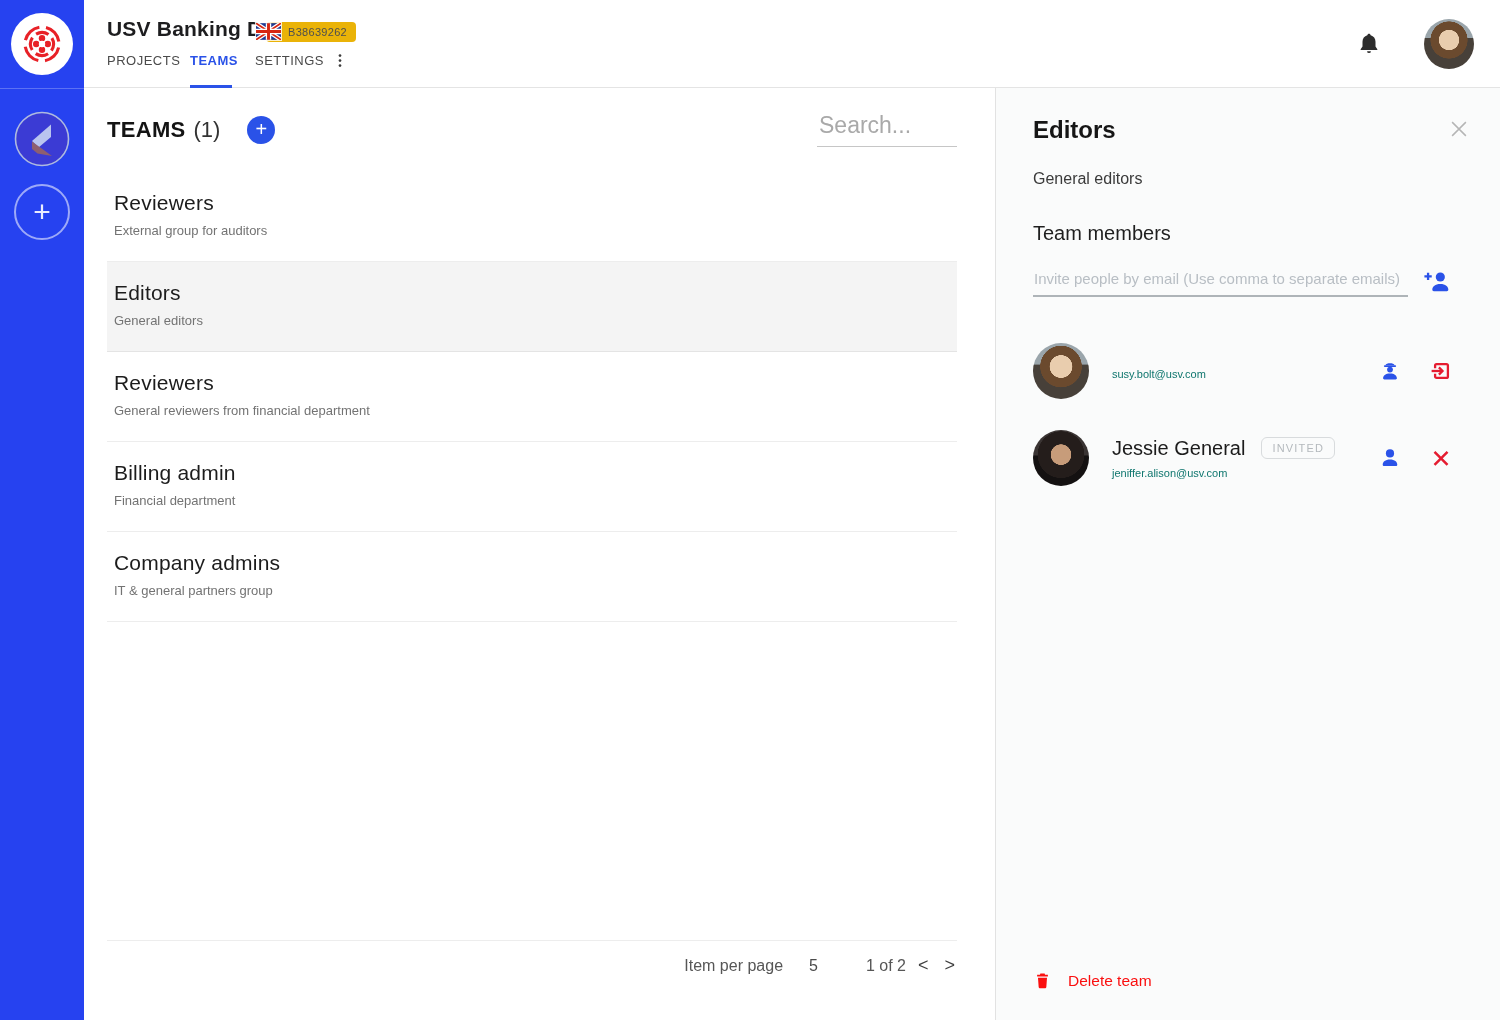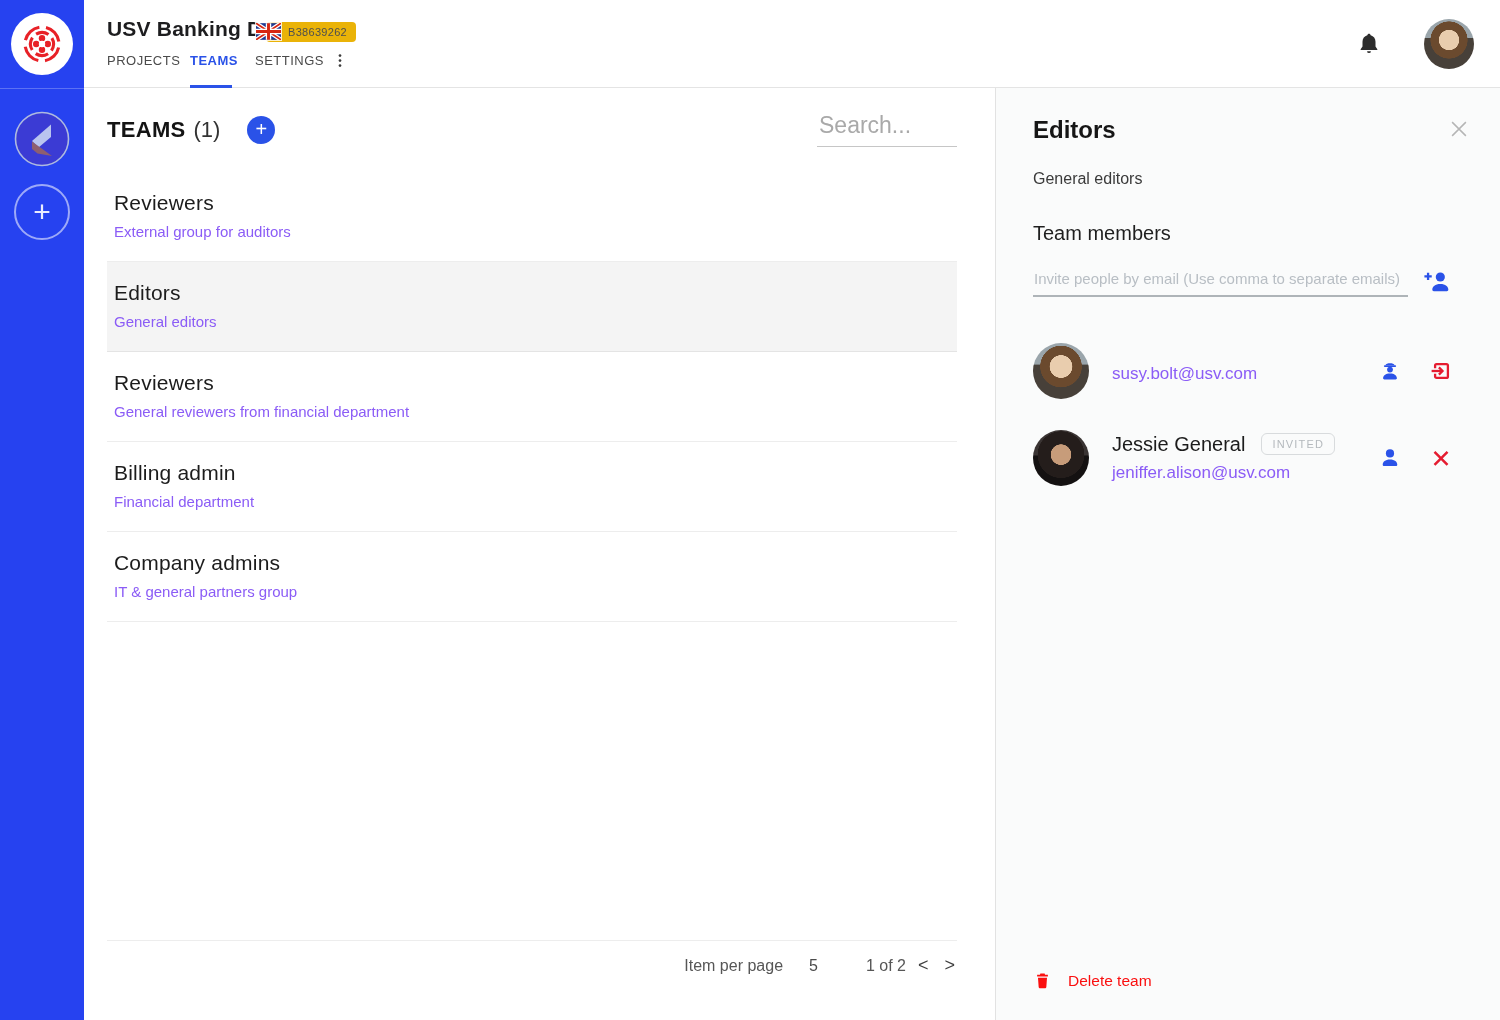--- a/index.html
+++ b/index.html
@@ -45,21 +45,21 @@
     border:none; cursor:pointer; padding-bottom:2px; }
   .search { position:absolute; left:733px; top:22px; width:140px; }
   .search input { width:140px; border:none; outline:none; border-bottom:1.5px solid #c6c6c6;
     font-size:23px; color:#333; padding:2px 2px 7px 2px; background:transparent; font-family:inherit; }
   .search input::placeholder { color:#a9a9a9; }
 
   .team-list { position:absolute; left:23px; top:84px; width:850px; }
   .team-row { height:90px; padding:19px 10px 0 7px; border-bottom:1px solid #ededed; cursor:pointer; }
   .team-row.selected { background:#f4f4f4; border-bottom:1px solid #e4e4e4; }
   .team-name { font-size:21px; color:#1c1c1c; letter-spacing:.2px; }
-  .team-desc { font-size:15px; color:#8b5cf6; margin-top:8px; }
+  .team-desc { font-size:13px; color:#737373; margin-top:8px; }
 
   .main-footer { position:absolute; left:23px; top:852px; width:850px; border-top:1px solid #ededed;
     padding-top:14px; display:flex; justify-content:flex-end; align-items:center; font-size:16px; color:#565656; }
   .mf-label { margin-right:26px; }
   .mf-per-page { margin-right:48px; color:#4b4b4b; cursor:pointer; }
   .mf-pageinfo { margin-right:10px; }
   .mf-chev { font-size:18px; color:#3f3f3f; cursor:pointer; background:none; border:none; font-family:inherit; padding:0 2px; }
   .mf-chev + .mf-chev { margin-left:12px; }
 
   
@@ -76,21 +76,21 @@
 
   .members { position:absolute; left:37px; top:239px; width:420px; }
   .member { display:flex; align-items:center; height:87px; }
   .m-avatar { width:56px; height:56px; flex:0 0 56px; }
   .m-info { margin-left:23px; }
   .m-name-row { display:flex; align-items:center; }
   .m-name { font-size:20px; color:#1c1c1c; }
   .badge { margin-left:16px; border-radius:6px; font-size:11px; font-weight:700; letter-spacing:.8px; padding:4px 10px; }
   .badge.member { border:1.5px solid var(--accent,#2a52e8); color:var(--accent,#2a52e8); }
   .badge.invited { border:1.5px solid #d8dbdd; color:#b4b9bd; font-weight:400; letter-spacing:1.2px; }
-  .m-email { font-size:17px; color:#8b5cf6; margin-top:7px; }
+  .m-email { font-size:11px; color:#0f766e; margin-top:7px; }
   .m-icons { margin-left:auto; display:flex; align-items:center; }
   .icon-btn { width:24px; height:24px; background:none; border:none; padding:0; cursor:pointer; }
   .icon-btn + .icon-btn { margin-left:27px; }
   .blue-ic { color:var(--accent,#2a52e8); }
   .red-ic { color:var(--danger,#e51c30); }
 
   .delete-team { position:absolute; left:37px; top:882px; display:flex; align-items:center; background:none; border:none; cursor:pointer; color:var(--delete,#fa0f0f); }
   .delete-team .t-ic { width:19px; height:21px; }
   .delete-label { font-size:15.5px; margin-left:16px; color:var(--delete,#fa0f0f); font-family:inherit; }
 

